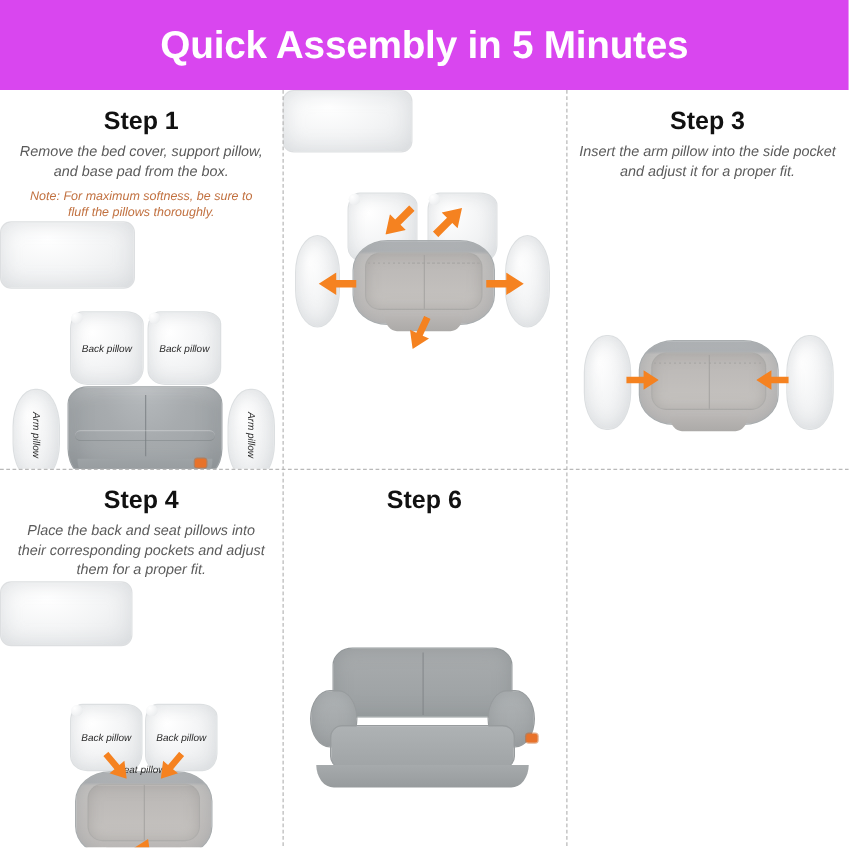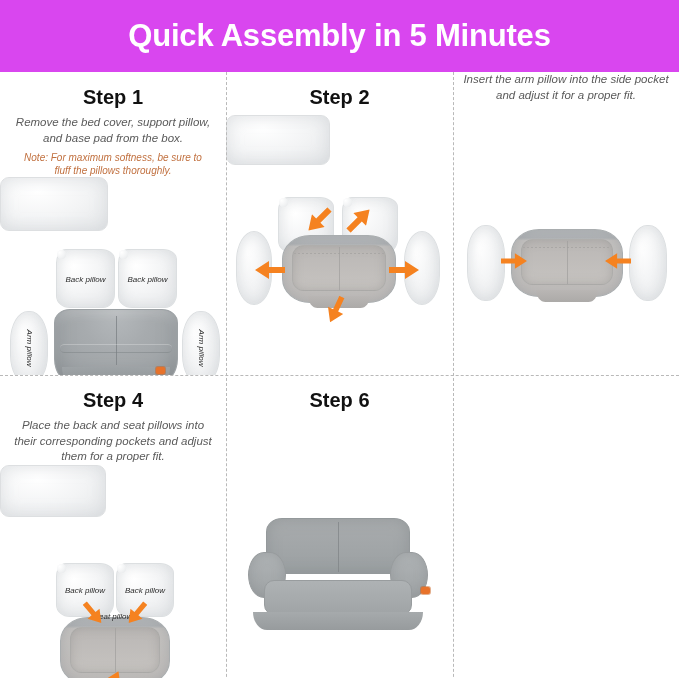--- a/index.html
+++ b/index.html
@@ -274,21 +274,20 @@
           <div class="lip"></div>
           <div class="foot"></div>
           <div class="tag" style="right:12px;bottom:10px;"></div>
         </div>
 
         <div class="basepad" style="left:62px;top:216px;width:106px;height:52px;"></div>
       </div>
     </div>
 
     <div class="cell">
-      <div class="title">Step 2</div>
 
       <div class="art">
         <div class="pillow sqpillow" style="left:52px;top:82px;width:54px;height:54px;"></div>
         <div class="pillow sqpillow" style="left:116px;top:82px;width:54px;height:54px;"></div>
 
         <div class="pillow armpillow" style="left:10px;top:116px;width:34px;height:72px;"></div>
         <div class="pillow armpillow" style="left:178px;top:116px;width:34px;height:72px;"></div>
 
         <div class="cover-inv" style="left:56px;top:120px;width:112px;height:66px;">
           <div class="inner"></div>
@@ -321,20 +320,21 @@
         </div>
         <div class="arrow" style="left:96px;top:186px;transform:rotate(115deg);">
           <svg width="28" height="17" viewBox="0 0 30 18">
               <path d="M0 6 L16 6 L16 0 L30 9 L16 18 L16 12 L0 12 Z" fill="currentColor"></path>
             </svg>
         </div>
       </div>
     </div>
 
     <div class="cell">
+      <div class="title">Step 3</div>
       <div class="desc">Insert the arm pillow into the side pocket and adjust it for a proper fit.</div>
 
       <div class="art">
         <div class="pillow armpillow" style="left:14px;top:122px;width:36px;height:74px;"></div>
         <div class="pillow armpillow" style="left:176px;top:122px;width:36px;height:74px;"></div>
 
         <div class="cover-inv" style="left:58px;top:126px;width:110px;height:66px;">
           <div class="inner"></div>
           <div class="zipper"></div>
           <div class="vseam"></div>

